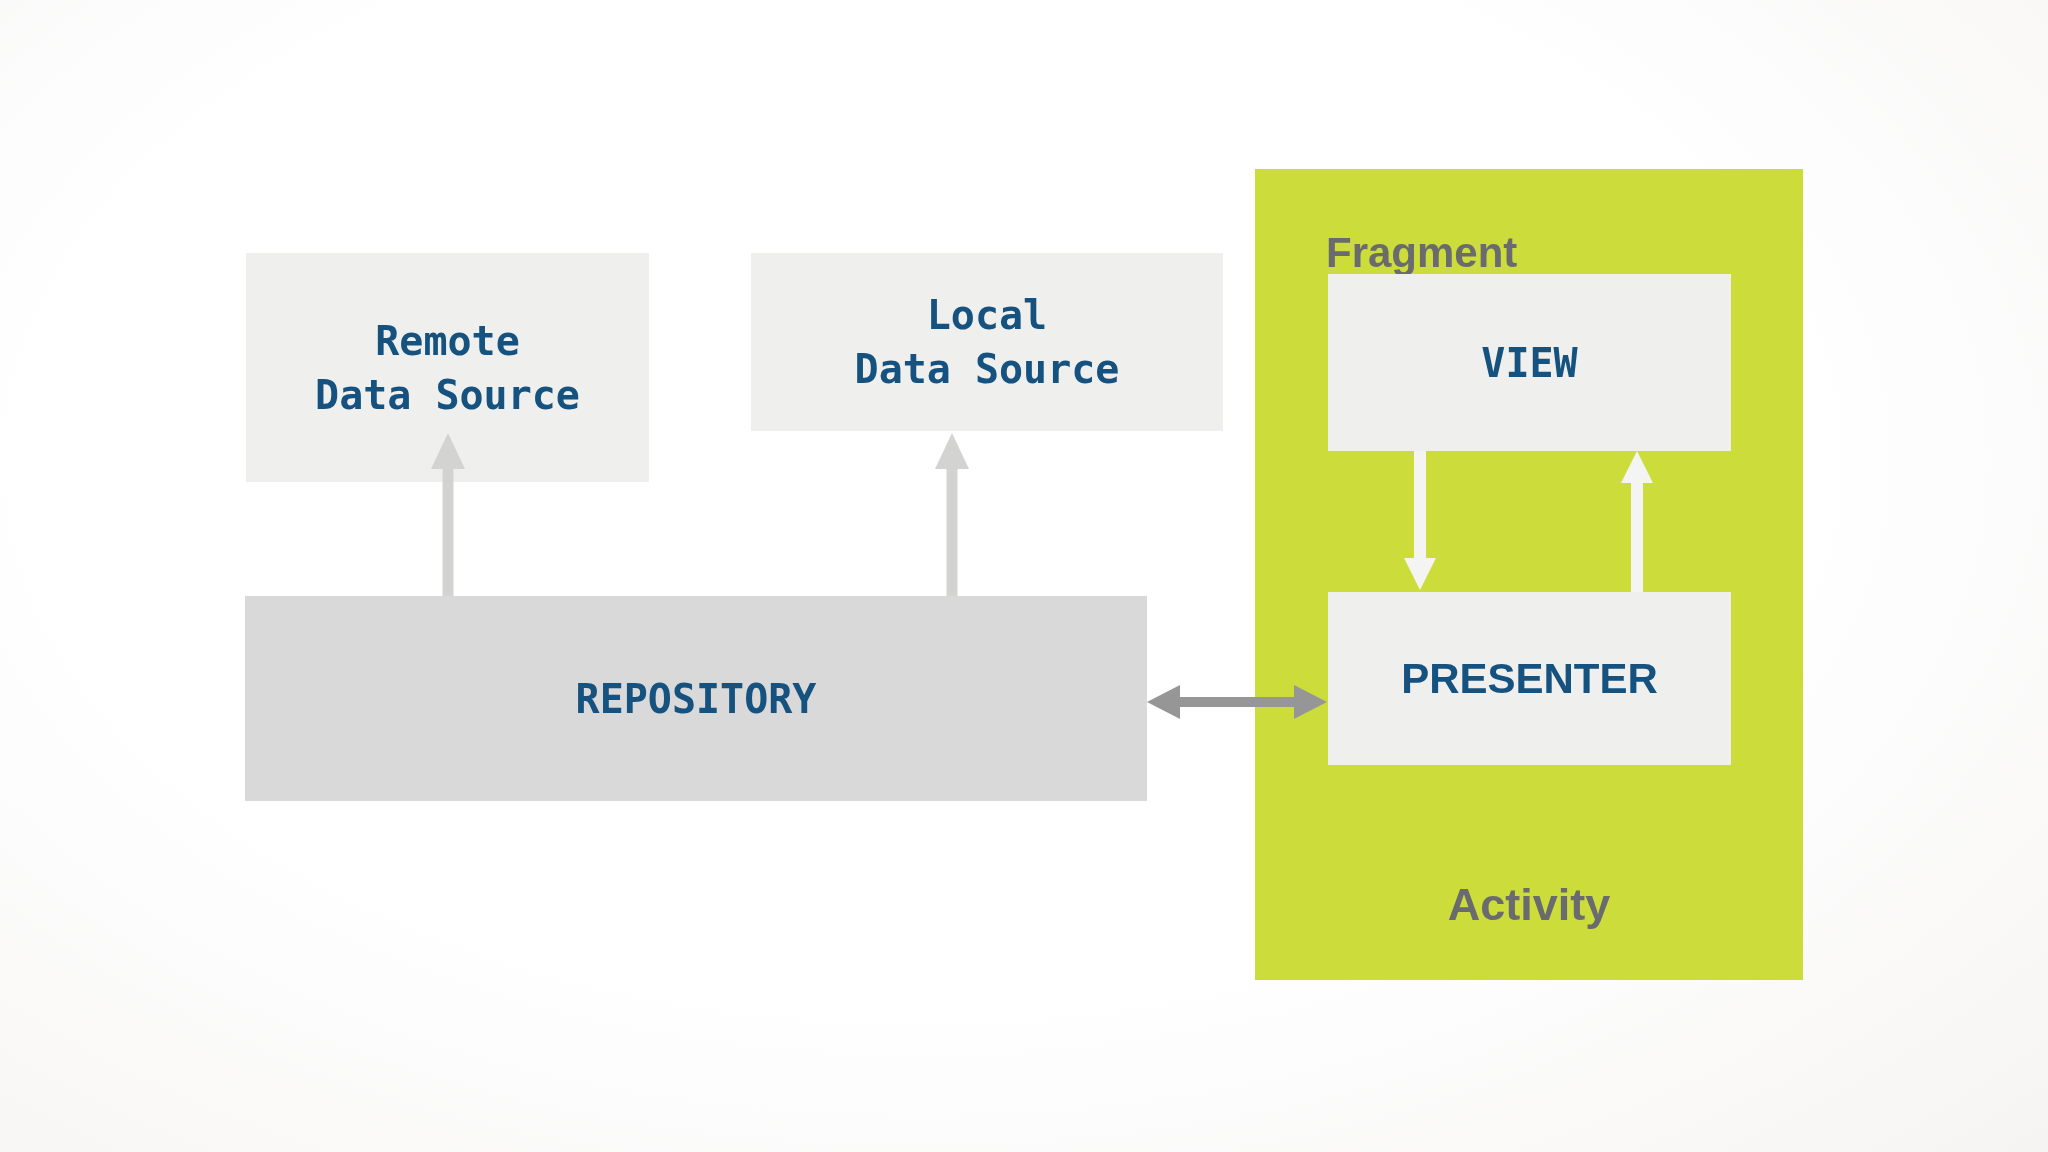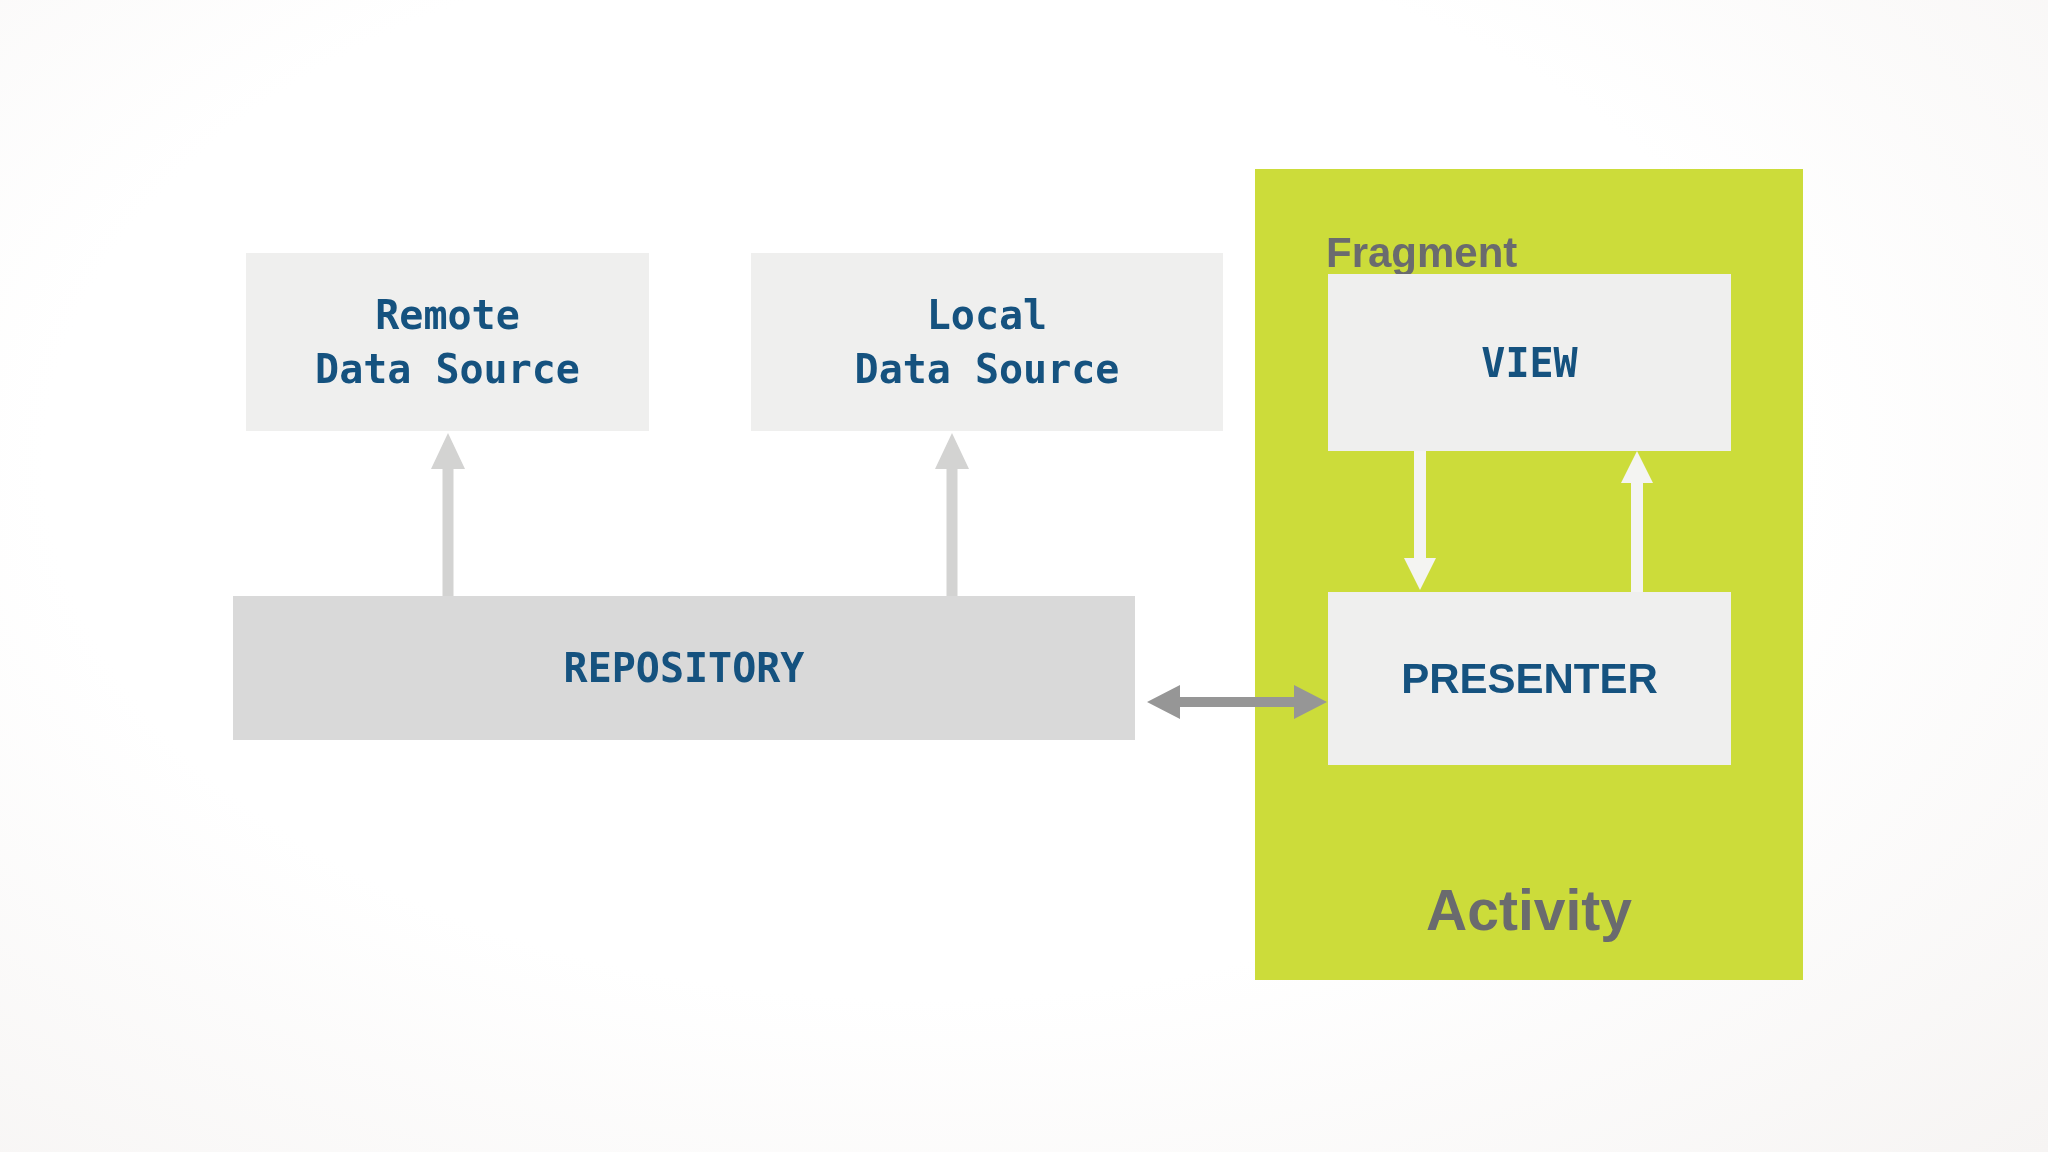--- a/index.html
+++ b/index.html
@@ -31,48 +31,48 @@
   .sans-label{
     font-weight:bold;font-size:42px;line-height:1;color:var(--text-blue);
     font-family:"Liberation Sans","DejaVu Sans",sans-serif;
   }
   .section-label{
     position:absolute;font-weight:bold;color:var(--text-gray);line-height:1;
     font-family:"Liberation Sans","DejaVu Sans",sans-serif;
     margin-top:24px;
   }
   .fragment-label{left:1326px;top:208px;font-size:42px;}
-  .activity-label{left:1255px;top:858px;width:548px;text-align:center;font-size:57px;}
+  .activity-label{left:1255px;top:858px;width:548px;text-align:center;font-size:45px;}
   .arrow{position:absolute;display:block;}
   .arrow.light{color:var(--arrow-light);}
   .arrow.white{color:var(--arrow-white);}
   .arrow.dark{color:var(--arrow-dark);}
 </style>
 </head>
 <body>
 
 <div class="stage">
 
   <div class="green-container" style="left:1255px;top:169px;width:548px;height:811px"></div>
 
-  <div class="node box-light" style="left:246px;top:253px;width:403px;height:178px">
+  <div class="node box-light" style="left:246px;top:253px;width:403px;height:229px">
     <div class="mono-label">
       <span>Remote</span>
       <span>Data Source</span>
     </div>
   </div>
 
   <div class="node box-light" style="left:751px;top:253px;width:472px;height:178px">
     <div class="mono-label">
       <span>Local</span>
       <span>Data Source</span>
     </div>
   </div>
 
-  <div class="node box-gray" style="left:233px;top:596px;width:902px;height:144px">
+  <div class="node box-gray" style="left:245px;top:596px;width:902px;height:205px">
     <div class="mono-label">REPOSITORY</div>
   </div>
 
   <div class="section-label fragment-label">Fragment</div>
 
   <div class="node box-light" style="left:1328px;top:592px;width:403px;height:173px">
     <div class="sans-label">PRESENTER</div>
   </div>
 
   <div class="node box-light" style="left:1328px;top:274px;width:403px;height:177px">

